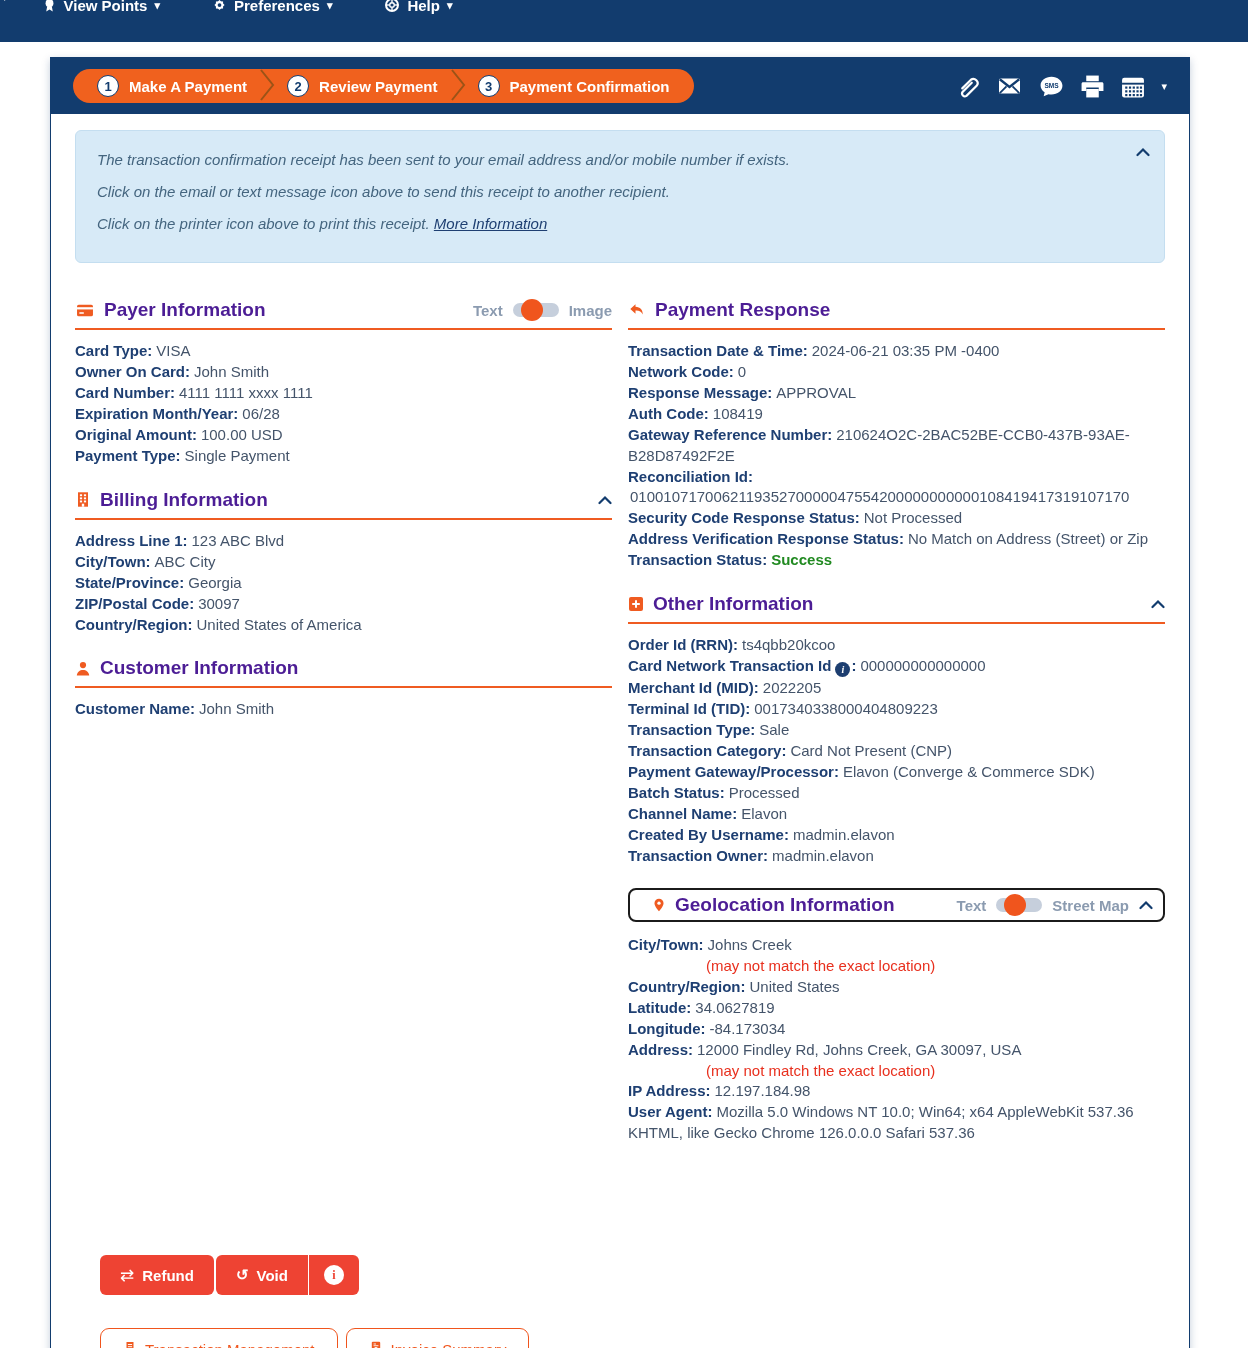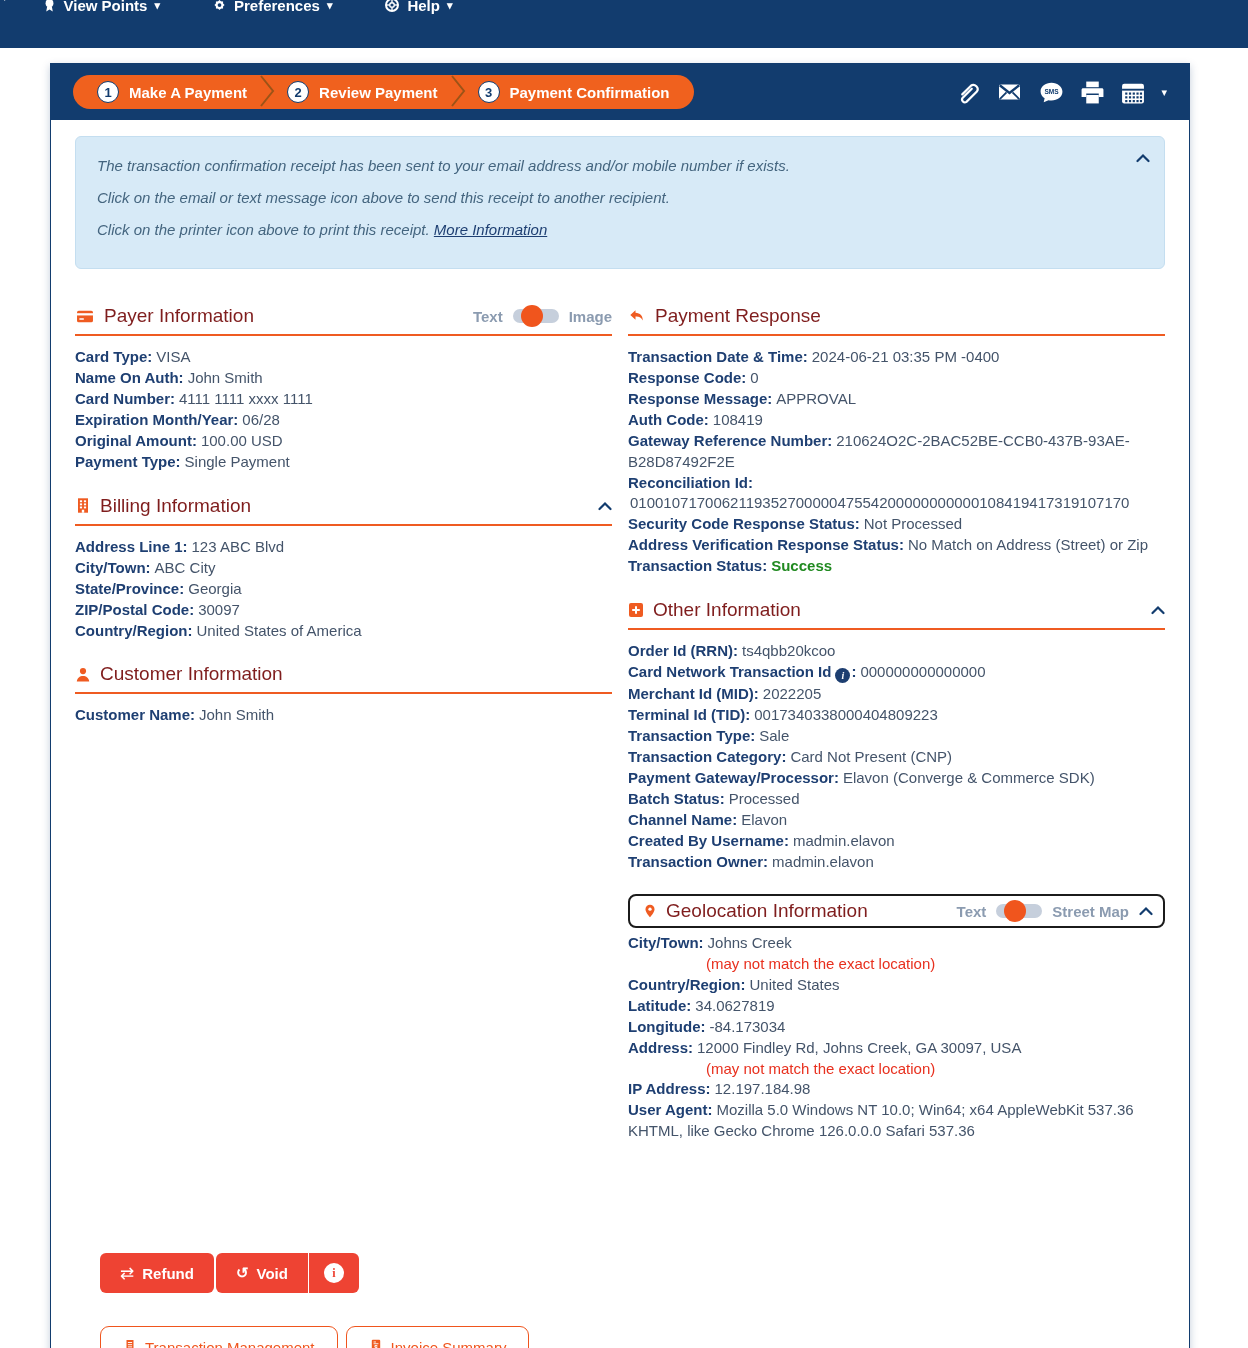--- a/index.html
+++ b/index.html
@@ -4,21 +4,21 @@
 <style>
   * { margin:0; padding:0; box-sizing:border-box; }
   html,body { background:#ffffff; }
   body {
     width:1248px; min-height:1348px; margin:0 auto;
     font-family:"Liberation Sans", sans-serif;
     color:#44546a; font-size:15px;
   }
   
   .navbar {
-    height:48px; background:#123c6e; overflow:hidden;
+    height:42px; background:#123c6e; overflow:hidden;
     display:flex; align-items:flex-start; padding:0 0 0 2px;
   }
   .nav-inner { display:flex; gap:52px; margin-top:-9px; padding-left:34px; align-items:center; height:28px; }
   .nav-item { display:flex; align-items:center; gap:7px; color:#ffffff; font-size:15px; font-weight:700; cursor:pointer; }
   .nav-item svg { display:block; }
   .caret { font-size:11px; color:#ffffff; }
   .nav-clip-caret { color:#fff; font-size:11px; margin-top:-9px; }
   
   .panel {
     width:1140px; margin:15px 58px 0 50px;
@@ -55,31 +55,31 @@
   
   .columns { display:flex; gap:16px; margin-top:36px; }
   .col-left  { width:537px; flex:none; }
   .col-right { flex:1; min-width:0; }
   section { margin-bottom:22px; }
   .sec-head {
     display:flex; align-items:center; gap:9px;
     border-bottom:2px solid #ef5b21; padding-bottom:7px; margin-bottom:11px;
     position:relative;
   }
-  .sec-head h2 { color:#7f1d1d; font-size:19px; font-weight:400; white-space:nowrap; }
+  .sec-head h2 { color:#4c1d95; font-size:19px; font-weight:700; white-space:nowrap; }
   .sec-icon { display:flex; align-items:center; }
   .head-right { margin-left:auto; display:flex; align-items:center; gap:10px; }
   .chev-btn { cursor:pointer; display:flex; align-items:center; }
   
   .toggle-wrap { display:flex; align-items:center; gap:10px; cursor:pointer; }
   .tog-label { color:#8b9bb0; font-weight:700; font-size:15px; }
   .tog-track { position:relative; width:46px; height:14px; background:#c6cfdc; border-radius:7px; display:inline-block; }
   .tog-knob { position:absolute; top:-4px; left:8px; width:22px; height:22px; background:#f0551d; border-radius:50%; }
   
-  .geo-frame { border:2px solid #1b1b1b; border-radius:8px; padding:4px 10px 2px 13px; margin-bottom:5px;text-align:center; }
+  .geo-frame { border:2px solid #1b1b1b; border-radius:8px; padding:4px 10px 2px 22px; margin-bottom:13px;text-align:center; }
   .geo-frame .sec-head { border-bottom:none; padding-bottom:2px; margin-bottom:0; }
   
   .field { line-height:20.5px; margin-bottom:0.5px; }
   .flabel { color:#1e3f72; font-weight:700; }
   .fvalue { color:#44546a; margin-left:4px; overflow-wrap:anywhere; }
   .fvalue.block { display:block; margin-left:2px; }
   .status-success { color:#218a21; font-weight:700; }
   .note { color:#e8301e; padding-left:78px; line-height:20.5px; }
   .info-badge {
     display:inline-flex; width:15px; height:15px; border-radius:50%; background:#1d3e70;
@@ -269,21 +269,21 @@
                 <span class="tog-label">Text</span>
                 <span class="tog-track">
                     <span class="tog-knob"></span>
                   </span>
                 <span class="tog-label">Image</span>
               </div>
             </div>
           </div>
           <div class="fields">
               <div class="field"><span class="flabel">Card Type:</span><span class="fvalue">VISA</span></div>
-              <div class="field"><span class="flabel">Name On Auth:</span><span class="fvalue">John Smith</span></div>
+              <div class="field"><span class="flabel">Owner On Card:</span><span class="fvalue">John Smith</span></div>
               <div class="field"><span class="flabel">Card Number:</span><span class="fvalue">4111 1111 xxxx 1111</span></div>
               <div class="field"><span class="flabel">Expiration Month/Year:</span><span class="fvalue">06/28</span></div>
               <div class="field"><span class="flabel">Original Amount:</span><span class="fvalue">100.00 USD</span></div>
               <div class="field"><span class="flabel">Payment Type:</span><span class="fvalue">Single Payment</span></div>
             </div>
         </section>
 
         <section>
           <div class="sec-head">
             <span class="sec-icon">
@@ -339,21 +339,21 @@
           <div class="sec-head">
             <span class="sec-icon">
               <svg width="18" height="16" viewBox="0 0 16 16">
                   <path d="M6.5 2.2 1.3 7l5.2 4.8V8.6c3.7-.2 6 1.1 7.2 4 .3-4.6-2.6-7.6-7.2-7.8z" fill="#ef5b21"></path>
                 </svg>
             </span>
             <h2>Payment Response</h2>
           </div>
           <div class="fields">
               <div class="field"><span class="flabel">Transaction Date &amp; Time:</span><span class="fvalue">2024-06-21 03:35 PM -0400</span></div>
-              <div class="field"><span class="flabel">Response Code:</span><span class="fvalue">0</span></div>
+              <div class="field"><span class="flabel">Network Code:</span><span class="fvalue">0</span></div>
               <div class="field"><span class="flabel">Response Message:</span><span class="fvalue">APPROVAL</span></div>
               <div class="field"><span class="flabel">Auth Code:</span><span class="fvalue">108419</span></div>
               <div class="field"><span class="flabel">Gateway Reference Number:</span><span class="fvalue">210624O2C-2BAC52BE-CCB0-437B-93AE-B28D87492F2E</span></div>
               <div class="field"><span class="flabel">Reconciliation Id:</span><span class="fvalue block">010010717006211935270000047554200000000000108419417319107170</span></div>
               <div class="field"><span class="flabel">Security Code Response Status:</span><span class="fvalue">Not Processed</span></div>
               <div class="field"><span class="flabel">Address Verification Response Status:</span><span class="fvalue">No Match on Address (Street) or Zip</span></div>
               <div class="field"><span class="flabel">Transaction Status:</span><span class="fvalue status-success">Success</span></div>
             </div>
         </section>
 

